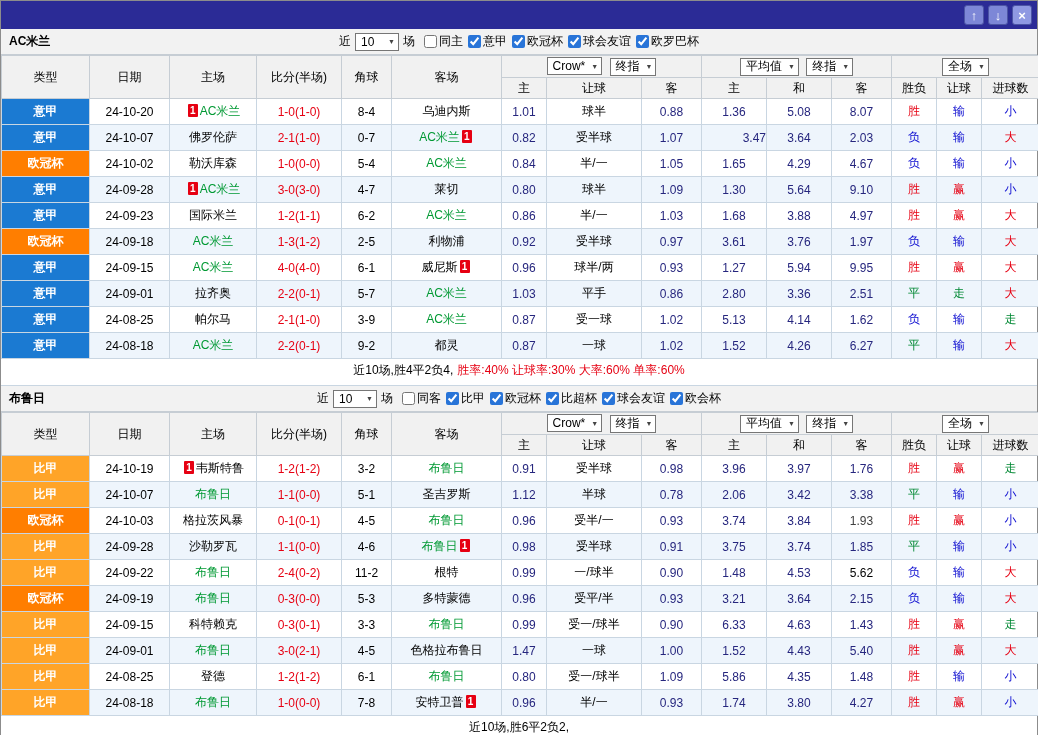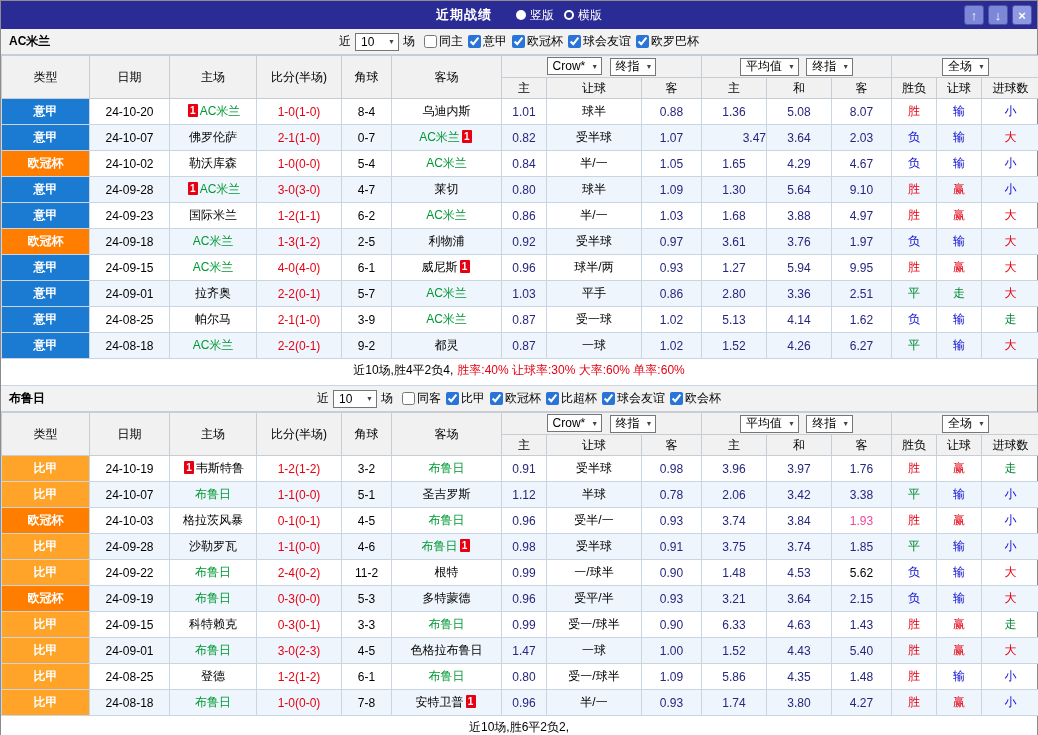--- a/index.html
+++ b/index.html
@@ -47,33 +47,20 @@
   .summary { height: 22px; display: flex; align-items: center; justify-content: center; background: #fff; }
   .sum-prefix { color: #000; }
   .sum-stats { color: #e60012; margin-left: 4px; }
 </style>
 </head>
 <body>
 
 <div class="widget">
 
   <div class="titlebar">
-    <div class="tb-center">
-      <span class="tb-title">近期战绩</span>
-      <span class="radio-group">
-        <span class="radio-opt">
-          <span class="rdot"></span>
-          <span>竖版</span>
-        </span>
-        <span class="radio-opt">
-          <span class="rdot r-selected"></span>
-          <span>横版</span>
-        </span>
-      </span>
-    </div>
     <div class="tb-btns">
       <span class="tb-btn">↑</span>
       <span class="tb-btn">↓</span>
       <span class="tb-btn tb-close">×</span>
     </div>
   </div>
 
   <div class="section">
     <div class="section-header">
       <span class="team-name">AC米兰</span>
@@ -485,21 +472,21 @@
             <td>24-10-03</td>
             <td><span>格拉茨风暴</span></td>
             <td style="color: rgb(230, 0, 18);">0-1(0-1)</td>
             <td>4-5</td>
             <td><span style="color: rgb(0, 153, 51);">布鲁日</span></td>
             <td style="color: rgb(38, 38, 126);">0.96</td>
             <td>受半/一</td>
             <td style="color: rgb(38, 38, 126);">0.93</td>
             <td style="color: rgb(38, 38, 126);">3.74</td>
             <td style="color: rgb(38, 38, 126);">3.84</td>
-            <td style="color: #ec4899;">1.93</td>
+            <td style="color: #404040;">1.93</td>
             <td style="color: rgb(230, 0, 18);">胜</td>
             <td style="color: rgb(230, 0, 18);">赢</td>
             <td style="color: rgb(11, 11, 208);">小</td>
           </tr>
           <tr>
             <td class="type-cell" style="background: rgb(255, 164, 40);">比甲</td>
             <td>24-09-28</td>
             <td><span>沙勒罗瓦</span></td>
             <td style="color: rgb(230, 0, 18);">1-1(0-0)</td>
             <td>4-6</td>
@@ -562,21 +549,21 @@
             <td style="color: rgb(38, 38, 126);">4.63</td>
             <td style="color: rgb(38, 38, 126);">1.43</td>
             <td style="color: rgb(230, 0, 18);">胜</td>
             <td style="color: rgb(230, 0, 18);">赢</td>
             <td style="color: rgb(0, 136, 51);">走</td>
           </tr>
           <tr>
             <td class="type-cell" style="background: rgb(255, 164, 40);">比甲</td>
             <td>24-09-01</td>
             <td><span style="color: rgb(0, 153, 51);">布鲁日</span></td>
-            <td style="color: rgb(230, 0, 18);">3-0(2-3)</td>
+            <td style="color: rgb(230, 0, 18);">3-0(2-1)</td>
             <td>4-5</td>
             <td><span>色格拉布鲁日</span></td>
             <td style="color: rgb(38, 38, 126);">1.47</td>
             <td>一球</td>
             <td style="color: rgb(38, 38, 126);">1.00</td>
             <td style="color: rgb(38, 38, 126);">1.52</td>
             <td style="color: rgb(38, 38, 126);">4.43</td>
             <td style="color: rgb(38, 38, 126);">5.40</td>
             <td style="color: rgb(230, 0, 18);">胜</td>
             <td style="color: rgb(230, 0, 18);">赢</td>

